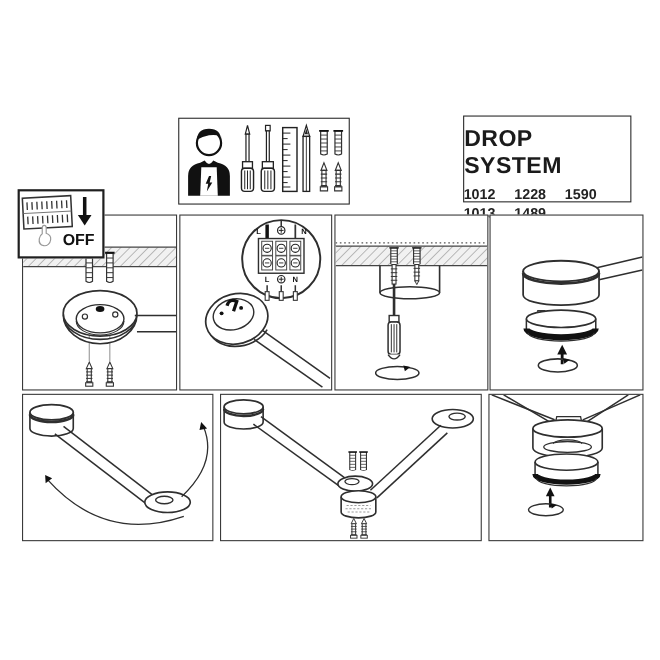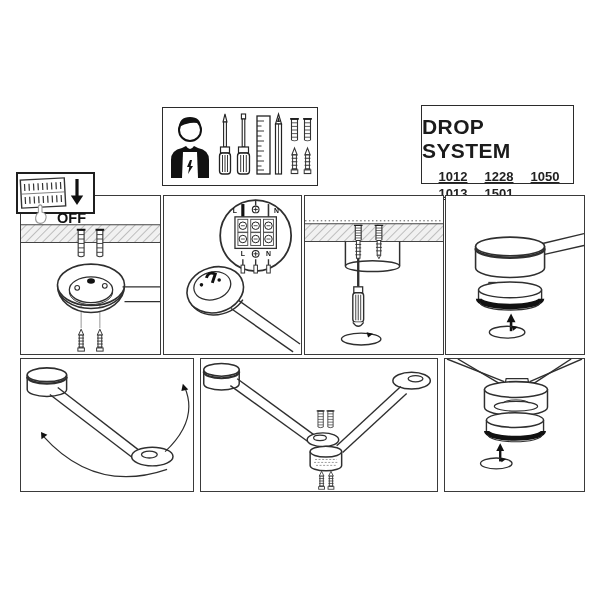--- a/index.html
+++ b/index.html
@@ -6,21 +6,21 @@
   #page{position:relative;width:600px;height:600px;background:#ffffff;overflow:hidden;
         font-family:"Liberation Sans",sans-serif;color:#1d1d1d;}
   .box{position:absolute;background:#fff;border:1.8px solid #2b2b2b;box-sizing:border-box;}
   .panel{position:absolute;background:#fff;border:1.6px solid #3a3a3a;box-sizing:border-box;}
   .inset{position:absolute;background:#fff;border:2px solid #1f1f1f;box-sizing:border-box;z-index:6;}
   .panel svg,.inset svg,.box svg{position:absolute;left:0;top:0;display:block;}
   #title-box{display:flex;flex-direction:column;align-items:center;}
   .title-text{font-size:21px;font-weight:700;letter-spacing:.4px;margin-top:9px;color:#1b1b1b;}
   .models{display:grid;grid-template-columns:46px 46px 46px;margin-top:5px;margin-right:14px;
           font-size:13px;font-weight:600;color:#222;}
-  .models span{text-align:right;line-height:17px;text-decoration:underline;}
+  .models span{text-align:left;line-height:17px;}
   svg text{font-family:"Liberation Sans",sans-serif;}
 </style>
 </head>
 <body>
 
 <div id="page">
 
   <svg width="0" height="0" style="position:absolute">
     <defs>
       <pattern id="hatch" width="6" height="6" patternUnits="userSpaceOnUse" patternTransform="rotate(45)">
@@ -100,23 +100,23 @@
         <use href="#screw-up" transform="translate(141,40) scale(1,1.15)"></use>
       </g>
     </svg>
   </div>
 
   <div class="box" id="title-box" style="left:421px;top:105px;width:153px;height:79px;">
     <div class="title-text">DROP SYSTEM</div>
     <div class="models">
       <span>1012</span>
       <span>1228</span>
-      <span>1050</span>
+      <span>1590</span>
       <span>1013</span>
-      <span>1501</span>
+      <span>1489</span>
     </div>
   </div>
 
   <div class="panel" style="left:20px;top:195px;width:141px;height:160px;">
     <svg width="100%" height="100%" viewBox="0 0 141 160">
       <g>
         <rect x="0" y="29" width="141" height="18" fill="url(#hatch)"></rect>
         <line x1="0" y1="29" x2="141" y2="29" stroke="#444" stroke-width="1.2"></line>
         <line x1="0" y1="47" x2="141" y2="47" stroke="#444" stroke-width="1.2"></line>
       </g>
@@ -137,21 +137,21 @@
       </g>
       <g>
         <line x1="103" y1="92" x2="141" y2="92" stroke="#2f2f2f" stroke-width="1.4"></line>
         <line x1="105" y1="107" x2="141" y2="107" stroke="#2f2f2f" stroke-width="1.4"></line>
       </g>
       <use href="#screw-up" transform="translate(57.5,135)"></use>
       <use href="#screw-up" transform="translate(76.5,135)"></use>
     </svg>
   </div>
 
-  <div class="inset" style="left:16px;top:172px;width:79px;height:42px;">
+  <div class="inset" style="left:16px;top:172px;width:79px;height:63px;">
     <svg width="75" height="53" viewBox="0 0 75 53">
       <use href="#breaker2" transform="translate(3,5) rotate(-3 22 14)"></use>
       <use href="#hand" transform="translate(15,30) scale(0.9)"></use>
       <g>
         <line x1="59" y1="5" x2="59" y2="23" stroke="#111" stroke-width="3.2"></line>
         <polygon points="59,31 52.8,21.5 65.2,21.5" fill="#111"></polygon>
       </g>
       <text x="39" y="49" font-size="14.5" font-weight="bold" fill="#111">OFF</text>
     </svg>
   </div>

